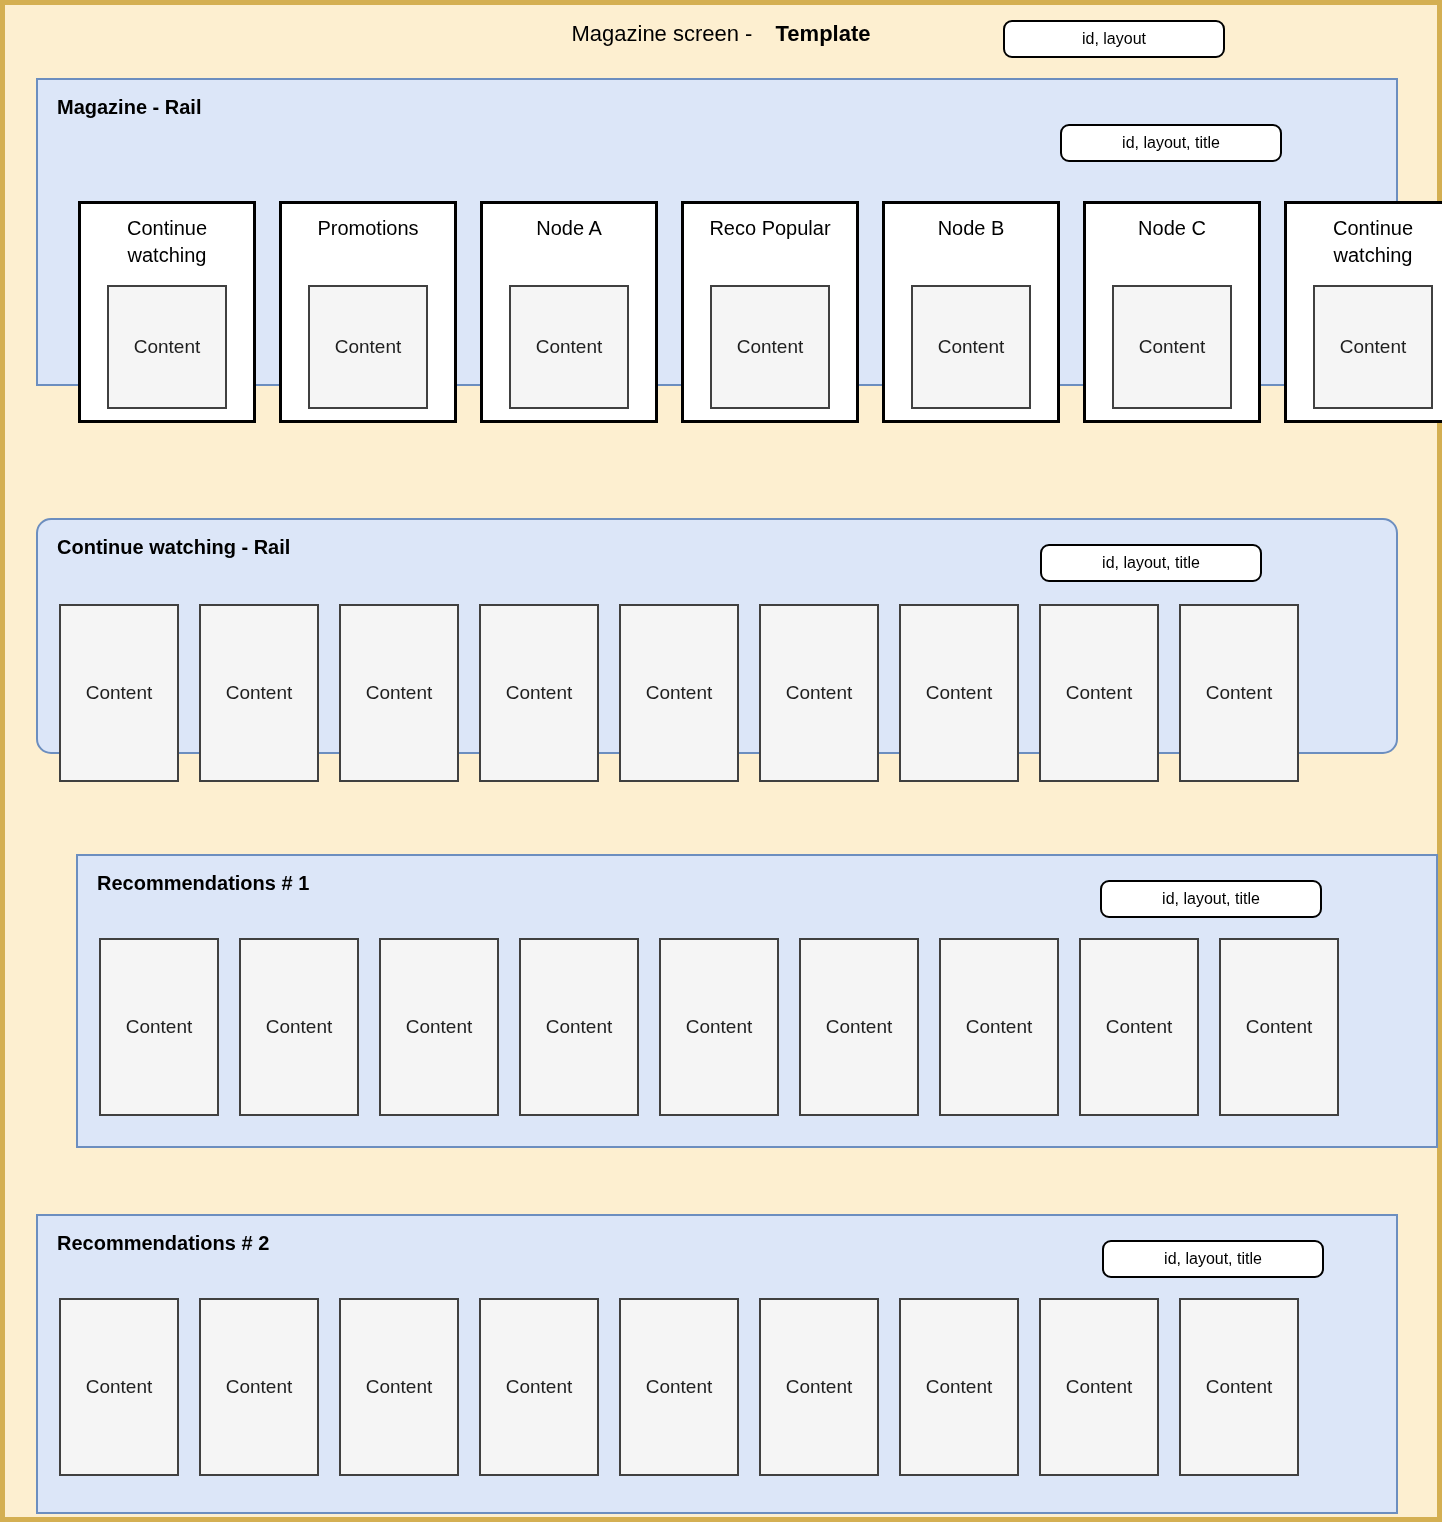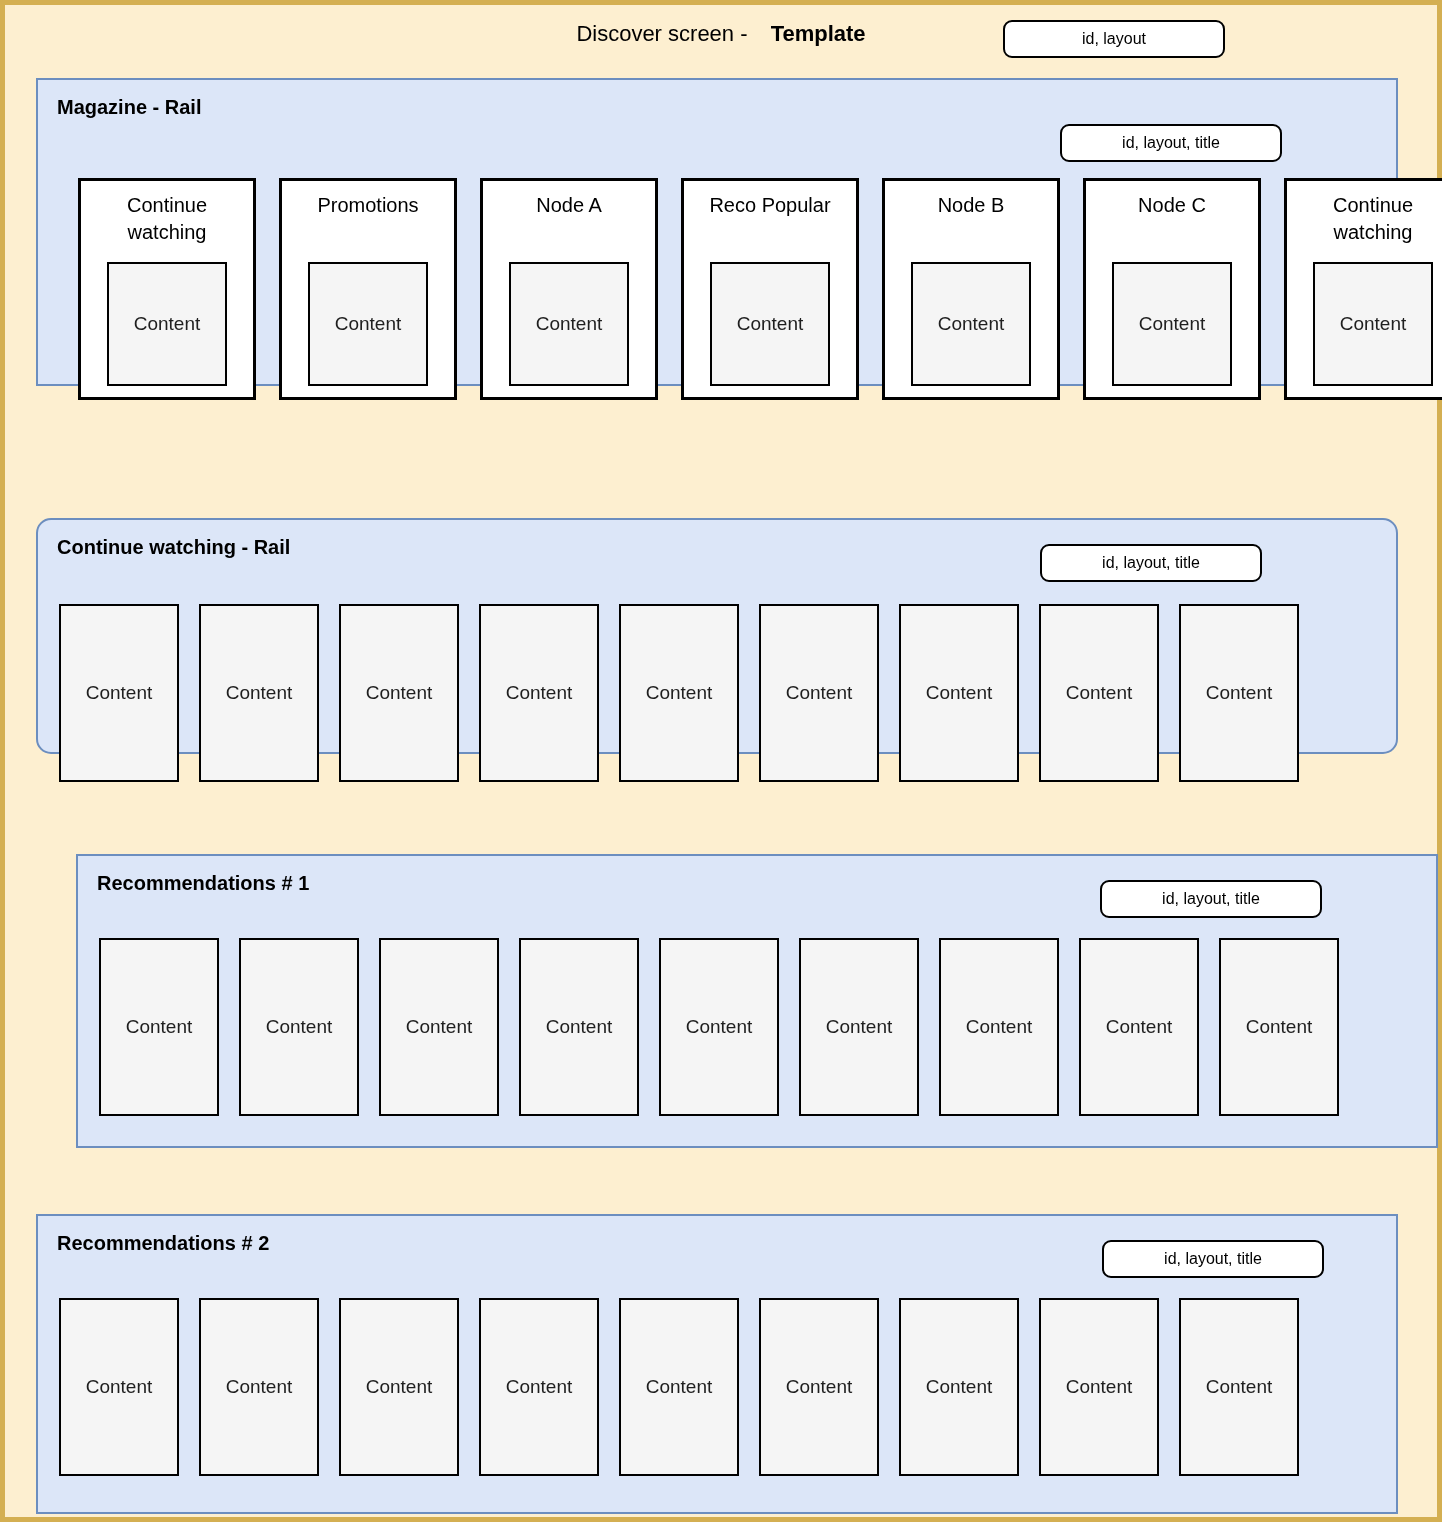--- a/index.html
+++ b/index.html
@@ -90,32 +90,33 @@
     gap: 23px;
   }
   .magazine-card {
     width: 178px;
     height: 222px;
     background: #ffffff;
     border: 3px solid #000000;
     display: flex;
     flex-direction: column;
     align-items: center;
+    margin-top: 23px;
   }
   .magazine-card-title {
     font-size: 20px;
     line-height: 27px;
     text-align: center;
     margin-top: 11px;
     padding: 0 4px;
     max-width: 160px;
   }
   .content-box {
     background: #f5f5f5;
-    border: 2px solid #000000;
+    border: 2px solid #404040;
     display: flex;
     align-items: center;
     justify-content: center;
     font-size: 19px;
     color: #1f1f1f;
   }
   .magazine-card .content-box {
     width: 120px;
     height: 124px;
     margin-top: auto;
@@ -135,21 +136,21 @@
   }
   #rail-continue { top: 84px; }
   #rail-reco1    { top: 82px; }
   #rail-reco2    { top: 82px; }
 </style>
 </head>
 <body>
 
 <div class="page-header">
   <div class="page-title">
-    <span>Discover screen - </span><span class="title-strong">Template</span>
+    <span>Magazine screen - </span><span class="title-strong">Template</span>
   </div>
   <div class="badge header-badge">id, layout</div>
 </div>
 
 <div class="section" id="section-magazine">
   <div class="section-title">Magazine - Rail</div>
   <div class="badge section-badge" id="badge-magazine">id, layout, title</div>
   <div class="magazine-rail" id="rail-magazine">
       <div class="magazine-card">
         <div class="magazine-card-title">Continue watching</div>

